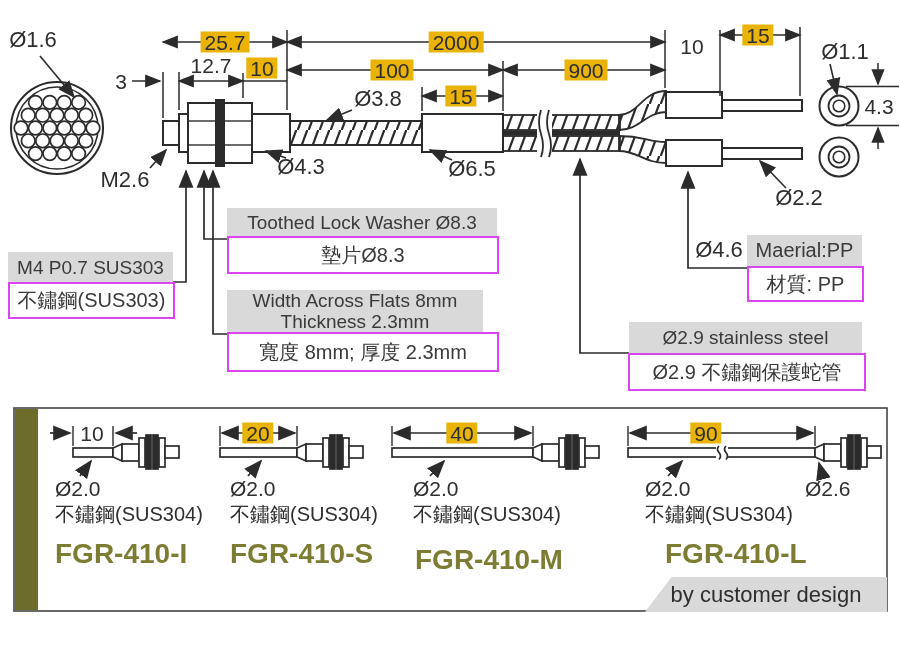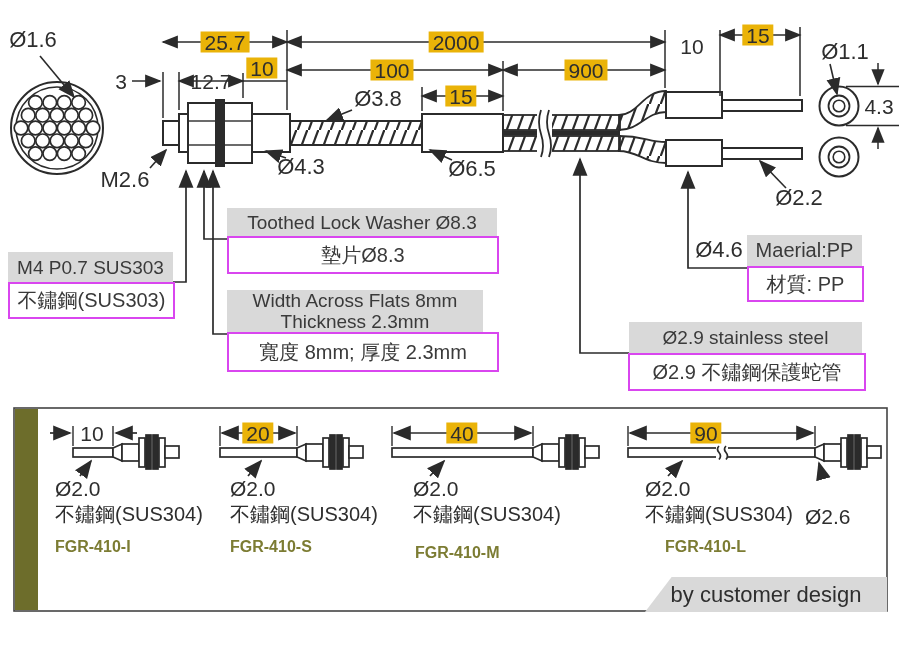--- a/index.html
+++ b/index.html
@@ -9,21 +9,21 @@
   .lbl{position:absolute;font-size:21px;line-height:1;white-space:nowrap;
        transform:translate(-50%,-50%);color:#2e2e2e;}
   .big{font-size:22px;}
   .bg{background:#eab308;padding:0 4px;}
   .bx{position:absolute;display:flex;flex-direction:column;align-items:center;
       justify-content:center;text-align:center;font-size:19px;line-height:21px;
       color:#3a3a3a;white-space:nowrap;}
   .gray{background:#d9d9d9;}
   .white{background:#fff;border:2px solid #d946ef;}
   .zh{font-size:20px;}
-  .model{position:absolute;font-size:16px;font-weight:600;color:#7c7c33;white-space:nowrap;}
+  .model{position:absolute;font-size:28px;font-weight:600;color:#7c7c33;white-space:nowrap;}
   .mat{position:absolute;font-size:20px;color:#2e2e2e;white-space:nowrap;}
   .vd{position:absolute;font-size:21px;color:#2e2e2e;white-space:nowrap;}
   #footerTag{position:absolute;left:645px;top:577px;width:242px;height:35px;}
   #footerTag .shape{position:absolute;left:0;top:0;width:100%;height:100%;
       background:#d9d9d9;clip-path:polygon(11% 0,100% 0,100% 100%,0 100%);}
   #footerTag .txt{position:absolute;left:0;top:0;width:100%;height:100%;display:flex;
       align-items:center;justify-content:center;font-size:22px;color:#2e2e2e;}
 </style>
 </head>
 <body>
@@ -239,21 +239,21 @@
         <line x1="630" y1="433" x2="813" y2="433" marker-start="url(#ahs)" marker-end="url(#ah)"></line>
         <line x1="668" y1="476" x2="682" y2="461" marker-end="url(#ah)"></line>
         <line x1="822" y1="474" x2="819" y2="463" marker-end="url(#ah)"></line>
       </g>
     </g>
   </svg>
 
   <div class="lbl big" style="left:33px;top:40px;">Ø1.6</div>
   <div class="lbl big" style="left:125px;top:180px;">M2.6</div>
   <div class="lbl" style="left:121px;top:81px;">3</div>
-  <div class="lbl" style="left:211px;top:65px;margin-top:16px;">12.7</div>
+  <div class="lbl" style="left:211px;top:65px;">12.7</div>
   <div class="lbl bg" style="left:262px;top:68px;">10</div>
   <div class="lbl bg" style="left:225px;top:42px;">25.7</div>
   <div class="lbl bg" style="left:456px;top:42px;">2000</div>
   <div class="lbl bg" style="left:392px;top:70px;">100</div>
   <div class="lbl bg" style="left:586px;top:70px;">900</div>
   <div class="lbl" style="left:692px;top:46px;">10</div>
   <div class="lbl bg" style="left:758px;top:35px;">15</div>
   <div class="lbl bg" style="left:461px;top:96px;">15</div>
   <div class="lbl big" style="left:378px;top:99px;">Ø3.8</div>
   <div class="lbl big" style="left:301px;top:167px;">Ø4.3</div>
@@ -283,21 +283,21 @@
 
   <div class="lbl" style="left:92px;top:433px;">10</div>
   <div class="lbl bg" style="left:258px;top:433px;">20</div>
   <div class="lbl bg" style="left:462px;top:433px;">40</div>
   <div class="lbl bg" style="left:706px;top:433px;">90</div>
 
   <div class="vd" style="left:55px;top:477px;">Ø2.0</div>
   <div class="vd" style="left:230px;top:477px;">Ø2.0</div>
   <div class="vd" style="left:413px;top:477px;">Ø2.0</div>
   <div class="vd" style="left:645px;top:477px;">Ø2.0</div>
-  <div class="vd" style="left:805px;top:477px;margin-top:28px;">Ø2.6</div>
+  <div class="vd" style="left:805px;top:477px;">Ø2.6</div>
 
   <div class="mat" style="left:55px;top:501px;">不鏽鋼(SUS304)</div>
   <div class="mat" style="left:230px;top:501px;">不鏽鋼(SUS304)</div>
   <div class="mat" style="left:413px;top:501px;">不鏽鋼(SUS304)</div>
   <div class="mat" style="left:645px;top:501px;">不鏽鋼(SUS304)</div>
 
   <div class="model" style="left:55px;top:538px;">FGR-410-I</div>
   <div class="model" style="left:230px;top:538px;">FGR-410-S</div>
   <div class="model" style="left:415px;top:544px;">FGR-410-M</div>
   <div class="model" style="left:648px;top:538px;margin-left:17px;">FGR-410-L</div>

